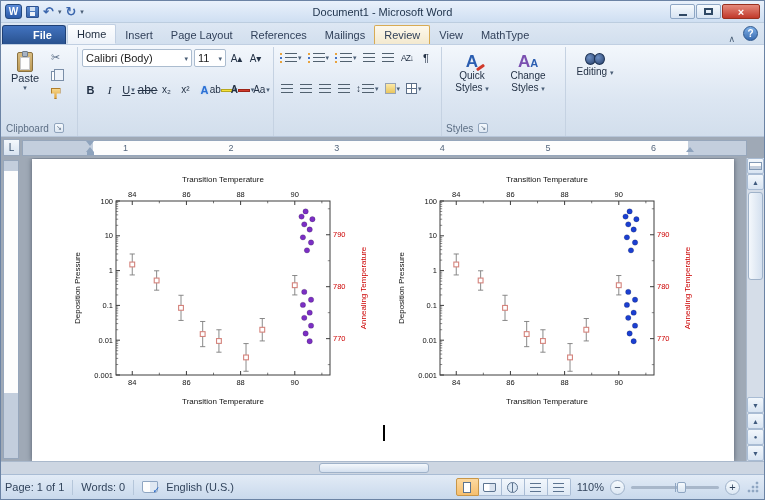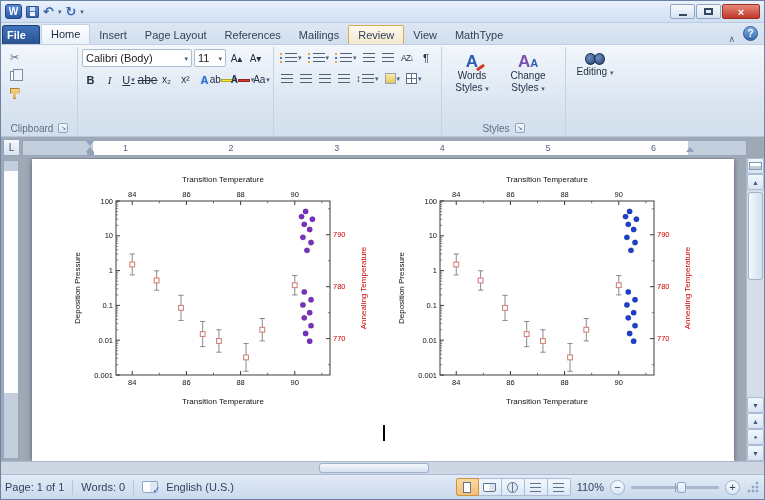--- a/index.html
+++ b/index.html
@@ -17,36 +17,36 @@
   .qat-caret{font-size:7px;color:#4a5e76}
   .title{position:absolute;left:0;right:0;text-align:center;font-size:11px;color:#22364f;pointer-events:none}
   .win-buttons{margin-left:auto;display:flex;gap:1px;padding-right:4px;z-index:2}
   .win-btn{width:25px;height:15px;display:flex;align-items:center;justify-content:center;border:1px solid #8ea6c4;background:linear-gradient(#f6fafd,#d7e3f2);border-radius:2px}
   .win-btn.close{width:38px;background:linear-gradient(#e58a7c,#c1392b);border-color:#99301f;color:#fff;font-size:11px;font-weight:bold}
   .min-glyph{width:8px;height:2px;background:#2f4864;margin-top:7px}
   .max-glyph{width:9px;height:7px;border:2px solid #2f4864}
 
   
   .tabrow{height:22px;flex:0 0 22px;background:linear-gradient(#dde7f3,#d2dfee);display:flex;align-items:flex-end;border-bottom:1px solid #c0cfe2}
-  .file-tab{background:linear-gradient(#4273c0,#29528f);color:#fff;padding:3px 13px 3px 4px;font-size:11px;font-weight:bold;border-radius:3px 3px 0 0;margin:0 1px;border:1px solid #1f4075;border-bottom:none}
+  .file-tab{background:linear-gradient(#4273c0,#29528f);color:#fff;padding:3px 13px 3px 30px;font-size:11px;font-weight:bold;border-radius:3px 3px 0 0;margin:0 1px;border:1px solid #1f4075;border-bottom:none}
   .tab{padding:3px 9px;font-size:11px;color:#31415a;white-space:nowrap}
   .tab.active{background:linear-gradient(#fdfeff,#edf2f9);border:1px solid #c0cfe2;border-bottom:1px solid #edf2f9;border-radius:2px 2px 0 0;color:#1f2c3f}
   .tab.hovered{border:1px solid #d8ab54;border-bottom:none;border-radius:2px 2px 0 0;background:linear-gradient(#fdf8ec,#f3e9cf)}
   .tabrow .spacer{flex:1}
   .collapse-icon{font-size:9px;color:#4a5e76;margin-right:8px}
   .help-btn{width:15px;height:15px;border-radius:50%;background:linear-gradient(#7fb0e8,#3a6cb0);color:#fff;font-size:10px;font-weight:bold;display:flex;align-items:center;justify-content:center;margin:0 6px 3px 0;border:1px solid #2d568c}
 
   
   .ribbon{height:92px;flex:0 0 92px;background:linear-gradient(#f3f7fc,#dce6f2 60%,#d2deec);display:flex;padding:2px 0 0 1px;border-bottom:1px solid #b7c6d9}
   .group{display:flex;flex-direction:column;border-right:1px solid #c5d2e2;padding:2px 4px 1px 4px}
-  .group-label{margin-top:auto;height:14px;font-size:10px;color:#5d6f85;display:flex;align-items:center;justify-content:center;gap:5px}
+  .group-label{margin-top:auto;height:14px;font-size:10px;color:#5d6f85;display:flex;align-items:center;justify-content:flex-start;gap:5px}
   .launcher{width:10px;height:10px;border:1px solid #90a4bc;border-radius:2px;font-size:7px;color:#5d6f85;display:flex;align-items:center;justify-content:center;background:linear-gradient(#f5f9fd,#dde7f2)}
   .rbtn{min-width:17px;height:17px;display:flex;align-items:center;justify-content:center;border-radius:2px;border:1px solid transparent;font-size:11px;color:#243246;gap:1px;padding:0 1px}
   .caret{font-size:7px;color:#4a5e76;line-height:1}
-  .row{display:flex;align-items:flex-end;gap:2px;margin-bottom:4px}
+  .row{display:flex;align-items:flex-end;gap:2px;margin-bottom:14px}
 
   
   .clip-body{display:flex;gap:3px}
   .paste-btn{width:38px;display:flex;flex-direction:column;align-items:center;padding:2px 0;border:1px solid transparent;border-radius:3px;font-size:11px;color:#243246}
   .clipboard-icon{width:16px;height:20px;background:linear-gradient(#d8bc82,#bd9a55);border:1px solid #8a713f;border-radius:2px;position:relative;display:inline-block}
   .clipboard-icon::before{content:"";position:absolute;left:2px;top:4px;right:2px;bottom:1px;background:#fdfdfd;border:1px solid #c8c8c8}
   .clipboard-icon::after{content:"";position:absolute;top:-2px;left:4px;right:4px;height:4px;background:#a7b3c2;border:1px solid #6f7d8c;border-radius:1px}
   .clip-col{display:flex;flex-direction:column;gap:1px}
   .scissors{font-size:11px;color:#5c6f88}
   .copy-icon{position:relative;width:8px;height:10px;background:#fff;border:1px solid #7a8ea8;display:inline-block;margin-left:-2px}
@@ -151,20 +151,21 @@
 
   <div class="titlebar">
     <div class="qat">
       <span class="word-logo">W</span>
       <span class="save-icon"></span>
       <span class="qat-glyph">↶</span>
       <span class="qat-caret">▾</span>
       <span class="qat-glyph">↻</span>
       <span class="qat-caret">▾</span>
     </div>
+    <div class="title">Document1  -  Microsoft Word</div>
     <div class="win-buttons">
       <div class="win-btn">
           <span class="min-glyph"></span>
         </div>
       <div class="win-btn">
           <span class="max-glyph"></span>
         </div>
       <div class="win-btn close">
           <span>×</span>
         </div>
@@ -183,20 +184,25 @@
     <div class="tab">MathType</div>
     <div class="spacer"></div>
     <span class="collapse-icon">∧</span>
     <div class="help-btn">?</div>
   </div>
 
   <div class="ribbon">
 
     <div class="group" style="width:76px">
       <div class="clip-body">
+        <div class="paste-btn">
+          <span class="clipboard-icon"></span>
+          <span>Paste</span>
+          <span class="caret">▾</span>
+        </div>
         <div class="clip-col">
           <div class="rbtn">
               <span class="scissors">✂</span>
             </div>
           <div class="rbtn">
               <span class="copy-icon"></span>
             </div>
           <div class="rbtn">
               <span class="painter-icon"></span>
             </div>
@@ -322,21 +328,21 @@
             <span class="borders-icon"></span>
             <span class="caret">▾</span>
           </div>
       </div>
     </div>
 
     <div class="group" style="width:124px">
       <div class="row" style="gap:4px">
         <div class="big-btn">
           <span class="qs-icon">A</span>
-          <span><span>Words Styles</span> <span class="caret">▾</span></span>
+          <span><span>Quick Styles</span> <span class="caret">▾</span></span>
         </div>
         <div class="big-btn">
           <span class="cs-icon"><span>A</span><span class="small-a">A</span></span>
           <span><span>Change Styles</span> <span class="caret">▾</span></span>
         </div>
       </div>
       <div class="group-label">
         <span>Styles</span>
         <span class="launcher">↘</span>
       </div>

